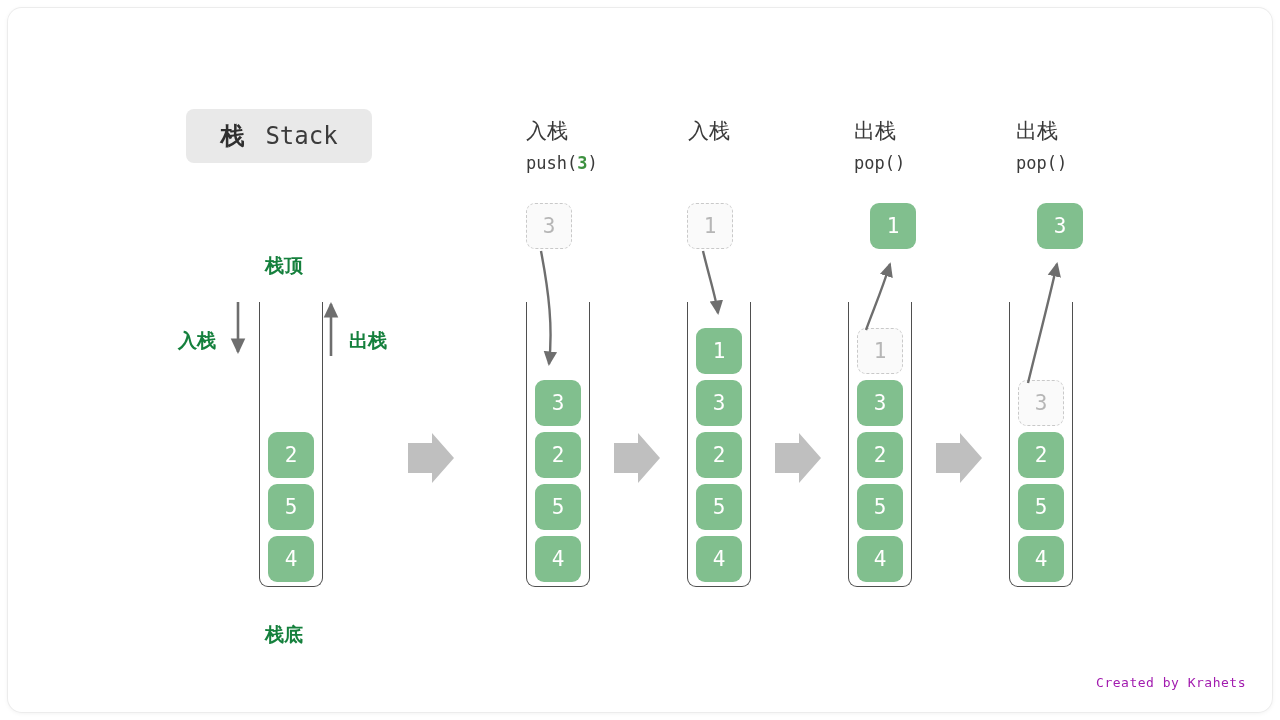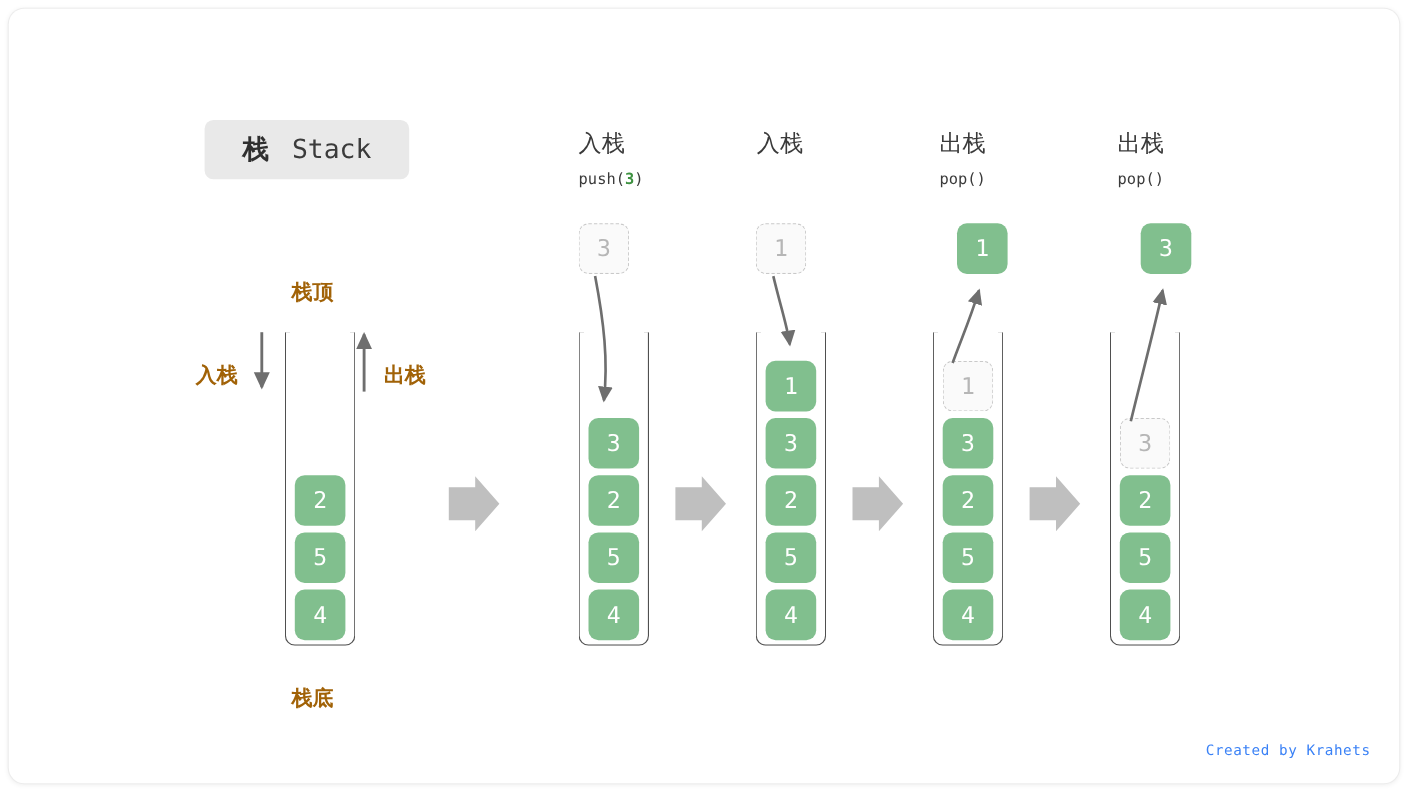--- a/index.html
+++ b/index.html
@@ -50,38 +50,38 @@
     font-size: 24px;
     color: #3b3b3b;
     margin-left: 20px;
   }
 
   
   .cn-bold {
     position: absolute;
     font-size: 19px;
     font-weight: bold;
-    color: #a16207;
+    color: #15803d;
     white-space: nowrap;
   }
 
   .col-head {
     position: absolute;
     width: 150px;
     text-align: left;
     white-space: nowrap;
   }
   .col-head .line1 {
     font-size: 21px;
     color: #3a3a3a;
     line-height: 30px;
   }
   .col-head .line2 {
     font-family: "DejaVu Sans Mono", "Liberation Mono", monospace;
-    font-size: 14px;
+    font-size: 17px;
     color: #3a3a3a;
     line-height: 34px;
     letter-spacing: 0px;
   }
   .col-head .line2 .num {
     color: #3d9140;
     font-weight: bold;
   }
 
   
@@ -128,21 +128,21 @@
     pointer-events: none;
   }
 
   
   #credit {
     position: absolute;
     right: 26px;
     bottom: 22px;
     font-family: "DejaVu Sans Mono", "Liberation Mono", monospace;
     font-size: 13px;
-    color: #3b82f6;
+    color: #a21caf;
     letter-spacing: 0.5px;
     white-space: nowrap;
   }
 </style>
 </head>
 <body>
 
 <div id="canvas">
 
   <div id="title-chip">

